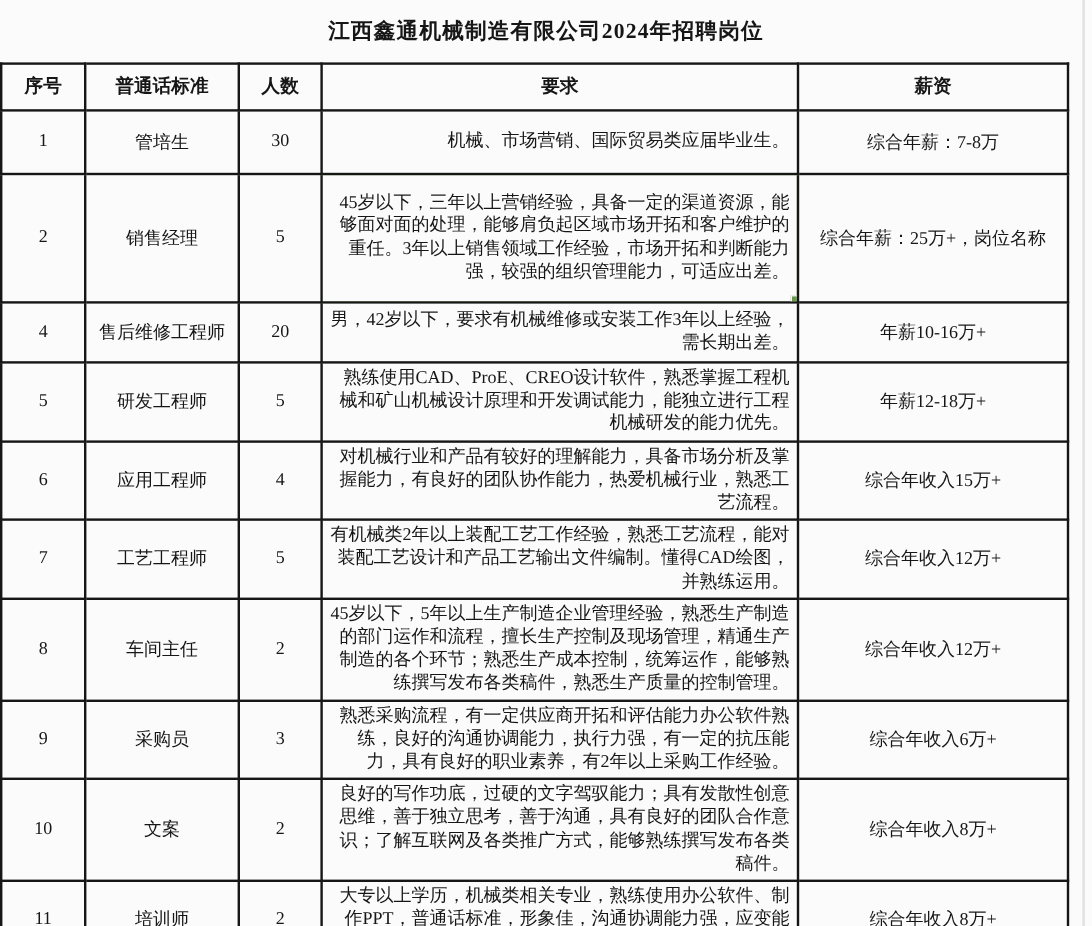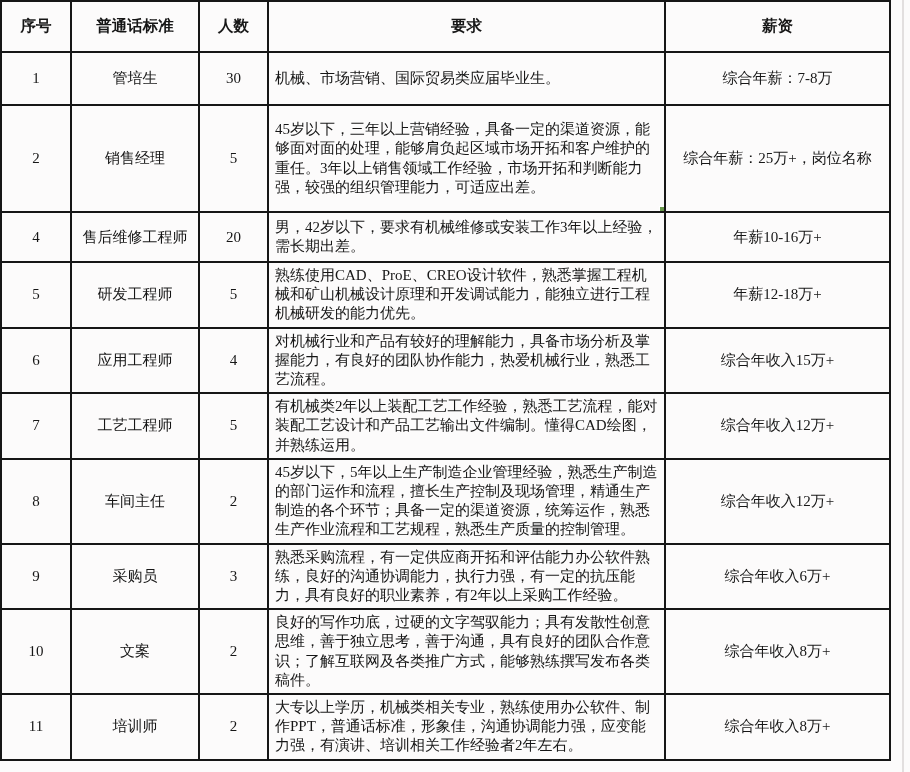--- a/index.html
+++ b/index.html
@@ -39,21 +39,21 @@
   }
   table.jobs th{
     font-weight:bold;
     text-align:center;
     font-size:15.5px;
   }
   td.c-seq, td.c-count, td.c-position, td.c-salary{
     text-align:center;
   }
   td.c-req{
-    text-align:left;
+    text-align:right;
     line-height:1.28;
     padding:4px 7px;
   }
   td.selected{
     position:relative;
   }
   td.selected::before{
     content:"";
     position:absolute;
     left:-2px;top:-2px;right:-2px;bottom:-2px;
@@ -74,31 +74,32 @@
     position:absolute;
     left:902px;top:0;
     width:2px;height:772px;
     background:#e2dfdf;
   }
 </style>
 </head>
 <body>
 
 <div class="page">
+  <div class="title">江西鑫通机械制造有限公司2024年招聘岗位</div>
 
   <table class="jobs">
     <colgroup>
       <col style="width:70px">
       <col style="width:128px">
       <col style="width:69px">
       <col style="width:397px">
       <col style="width:225px">
     </colgroup>
     <thead>
-      <tr id="header-row" style="height:51px">
+      <tr id="header-row" style="height:39px">
           <th>序号</th>
           <th>普通话标准</th>
           <th>人数</th>
           <th>要求</th>
           <th>薪资</th>
         </tr>
     </thead>
     <tbody id="table-body">
         <tr style="height: 53px;">
           <td class="c-seq">1</td>
@@ -139,21 +140,21 @@
           <td class="c-seq">7</td>
           <td class="c-position">工艺工程师</td>
           <td class="c-count">5</td>
           <td class="c-req">有机械类2年以上装配工艺工作经验，熟悉工艺流程，能对装配工艺设计和产品工艺输出文件编制。懂得CAD绘图，并熟练运用。</td>
           <td class="c-salary">综合年收入12万+</td>
         </tr>
         <tr style="height: 85px;">
           <td class="c-seq">8</td>
           <td class="c-position">车间主任</td>
           <td class="c-count">2</td>
-          <td class="c-req">45岁以下，5年以上生产制造企业管理经验，熟悉生产制造的部门运作和流程，擅长生产控制及现场管理，精通生产制造的各个环节；具备一定的渠道资源，统筹运作，熟悉生产作业流程和工艺规程，熟悉生产质量的控制管理。</td>
+          <td class="c-req">45岁以下，5年以上生产制造企业管理经验，熟悉生产制造的部门运作和流程，擅长生产控制及现场管理，精通生产制造的各个环节；熟悉生产成本控制，统筹运作，能够熟练撰写发布各类稿件，熟悉生产质量的控制管理。</td>
           <td class="c-salary">综合年收入12万+</td>
         </tr>
         <tr style="height: 58px;">
           <td class="c-seq">9</td>
           <td class="c-position">采购员</td>
           <td class="c-count">3</td>
           <td class="c-req">熟悉采购流程，有一定供应商开拓和评估能力办公软件熟练，良好的沟通协调能力，执行力强，有一定的抗压能力，具有良好的职业素养，有2年以上采购工作经验。</td>
           <td class="c-salary">综合年收入6万+</td>
         </tr>
         <tr style="height: 64px;">

